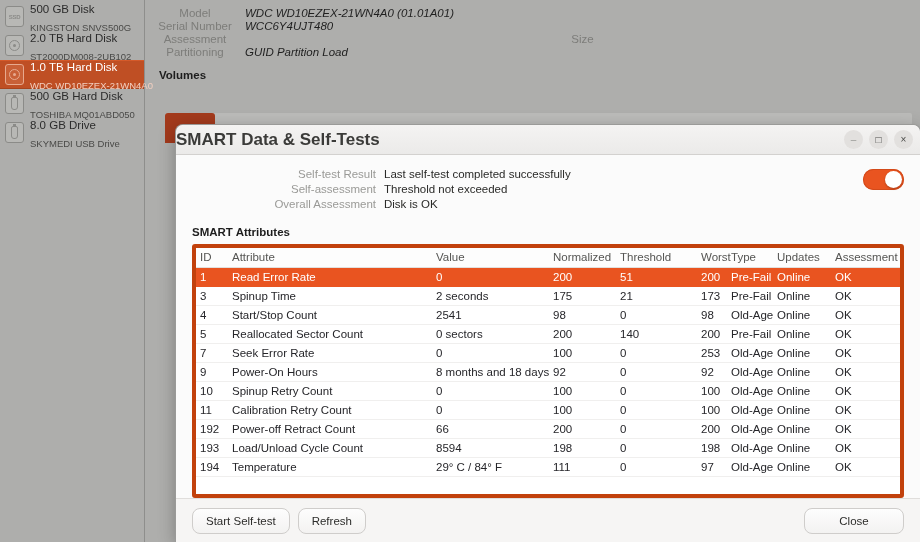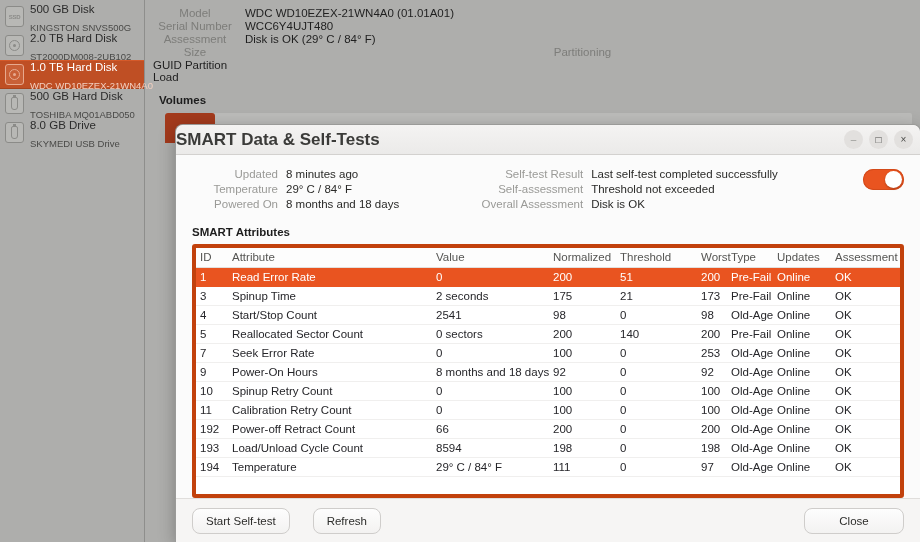--- a/index.html
+++ b/index.html
@@ -99,21 +99,21 @@
     display: grid;
     grid-template-columns: 84px 1fr;
     column-gap: 8px;
     row-gap: 1px;
     padding-left: 8px;
   }
   .info-label {
     text-align: center; font-size: 11.5px; color: #7d7d7a;
   }
   .info-value {
-    font-size: 11.5px; color: #1f1f1f;
+    font-size: 11.5px; color: #1f1f1f; font-style: italic;
   }
   .volumes-title {
     font-size: 11.5px; font-weight: bold; color: #1d1d1d;
     margin: 11px 0 0 14px;
   }
   #partition-bar {
     position: absolute; left: 20px; top: 113px;
     width: 50px; height: 30px;
     background: #a33a1c;
     border-radius: 3px 3px 0 0;
@@ -237,21 +237,21 @@
   .btn {
     height: 26px; min-width: 68px;
     padding: 0 13px;
     background: linear-gradient(#fdfdfd, #f3f2f1);
     border: 1px solid #cfcdcb;
     border-radius: 8px;
     font-size: 11.5px; color: #2d2d2b;
     display: flex; align-items: center; justify-content: center;
     white-space: nowrap;
   }
-  .btn + .btn { margin-left: 23px; }
+  .btn + .btn { margin-left: 8px; }
   .spacer { flex: 1; }
   #close-button { min-width: 100px; }
 </style>
 </head>
 <body>
 
 <div id="app-window">
 
   <div id="sidebar">
     <div id="device-list">
@@ -301,21 +301,20 @@
       </div>
   </div>
 
   <div id="content">
     <div class="info-grid" id="disk-info-grid">
         <div class="info-label">Model</div>
         <div class="info-value">WDC WD10EZEX-21WN4A0 (01.01A01)</div>
         <div class="info-label">Serial Number</div>
         <div class="info-value">WCC6Y4UJT480</div>
         <div class="info-label">Assessment</div>
-        <div class="info-value">Disk is OK (29° C / 84° F)</div>
         <div class="info-label">Size</div>
         <div class="info-label">Partitioning</div>
         <div class="info-value">GUID Partition Load</div>
       </div>
     <div class="volumes-title">Volumes</div>
     <div id="partition-track"></div>
     <div id="partition-bar"></div>
   </div>
 
   <div id="dialog">
@@ -325,28 +324,20 @@
       <div class="winbtns">
         <div class="winbtn min">–</div>
         <div class="winbtn">□</div>
         <div class="winbtn">×</div>
       </div>
     </div>
 
     <div id="dialog-body">
 
       <div class="summary">
-        <div class="sum-col left" id="summary-left">
-            <div class="sum-label">Updated</div>
-            <div class="sum-value">8 minutes ago</div>
-            <div class="sum-label">Temperature</div>
-            <div class="sum-value">29° C / 84° F</div>
-            <div class="sum-label">Powered On</div>
-            <div class="sum-value">8 months and 18 days</div>
-          </div>
         <div class="sum-col right" id="summary-right">
             <div class="sum-label">Self-test Result</div>
             <div class="sum-value">Last self-test completed successfully</div>
             <div class="sum-label">Self-assessment</div>
             <div class="sum-value">Threshold not exceeded</div>
             <div class="sum-label">Overall Assessment</div>
             <div class="sum-value">Disk is OK</div>
           </div>
         <div class="toggle-wrap">
           <div class="toggle">

